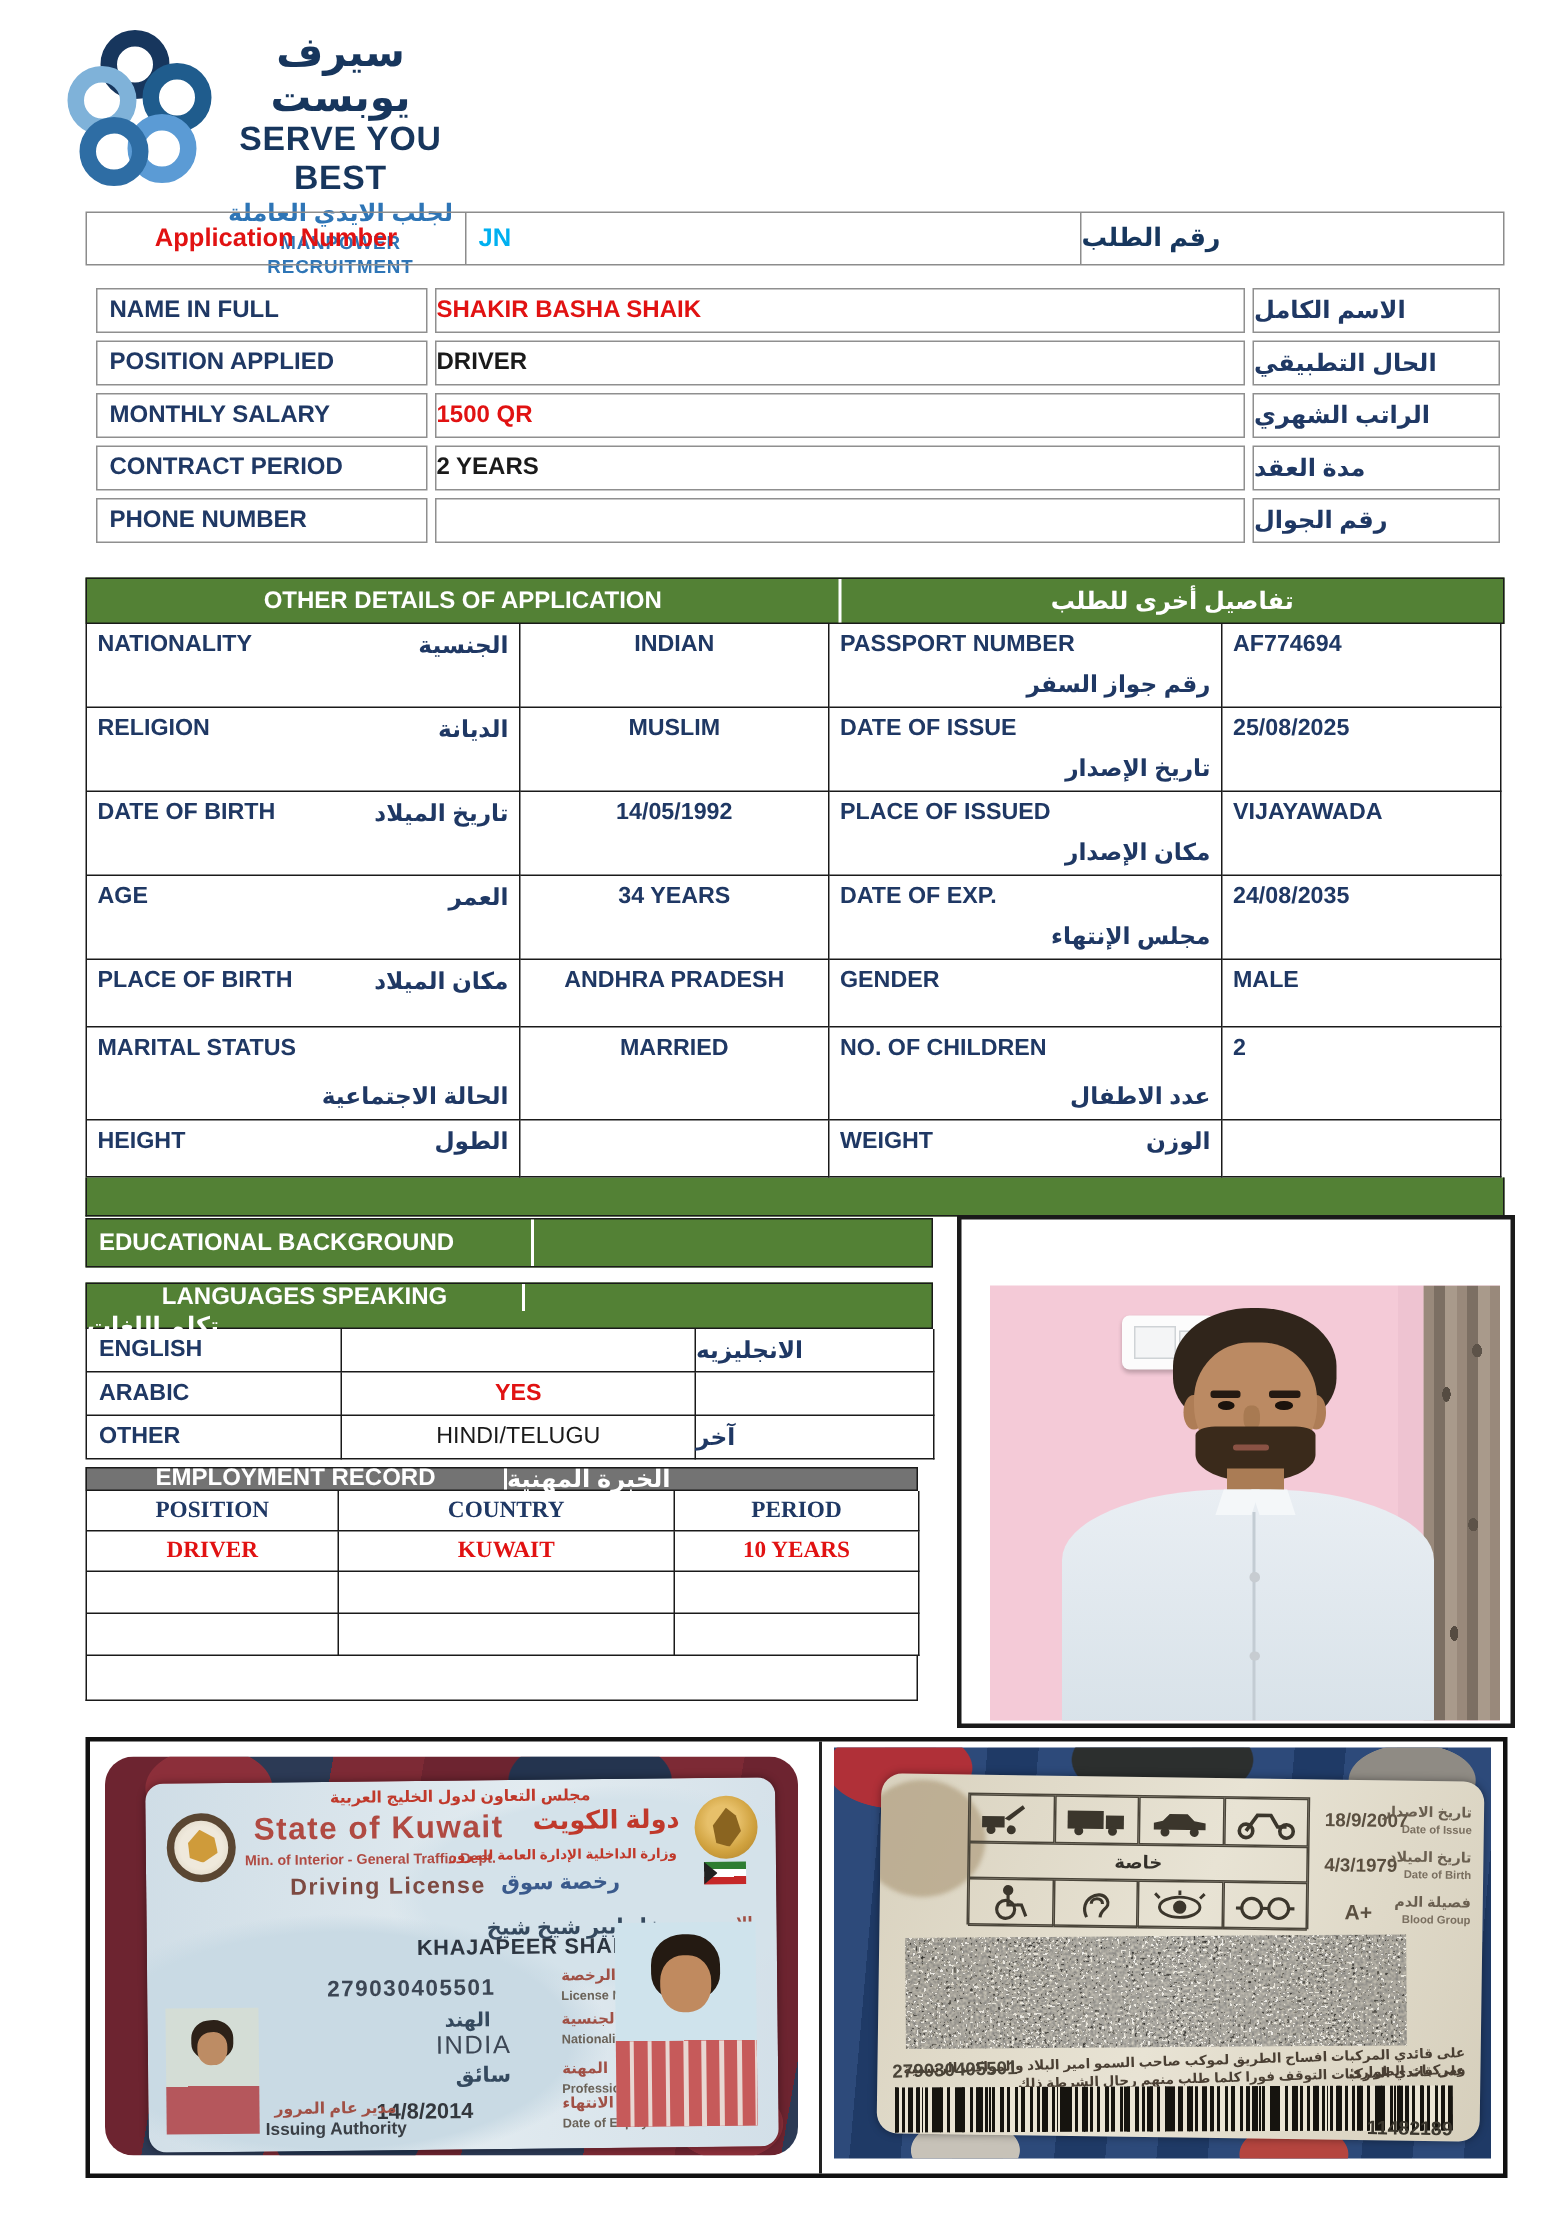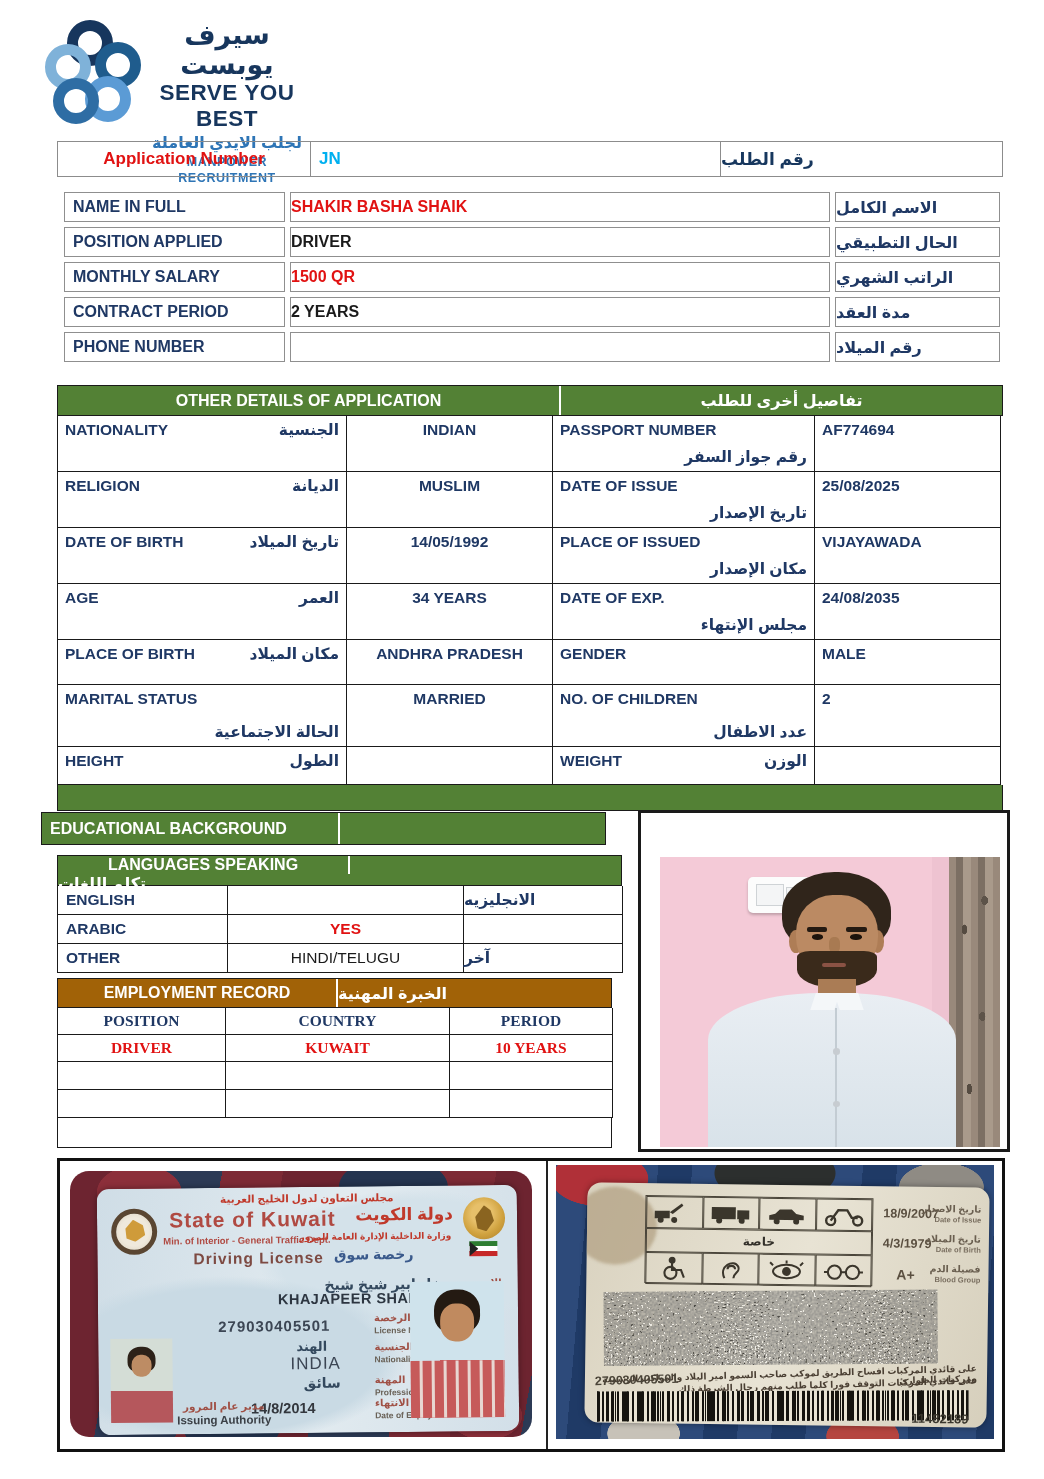--- a/index.html
+++ b/index.html
@@ -50,39 +50,39 @@
   .od-grid{display:grid;grid-template-columns:289px 206px 262px 186px;border-left:1px solid #1a1a1a;box-sizing:border-box;}
   .od-grid>div{border-right:1px solid #1a1a1a;border-bottom:1px solid #1a1a1a;box-sizing:border-box;padding:5px 7px;font-size:15.5px;font-weight:bold;color:#1F3864;}
   .lblcell{display:flex;justify-content:space-between;align-items:flex-start;}
   .lblcell.two{flex-direction:column;}
   .lblcell.two .ar{align-self:flex-end;}
   .valcell-c{display:flex;justify-content:center;color:#111;}
   .valcell-l{color:#111;padding-left:10px;}
   .od-foot{height:26px;background:#538135;border:1px solid #1a1a1a;border-top:none;box-sizing:border-box;}
 
   
-  .edu{left:41px;top:812px;width:565px;height:33px;background:#538135;border:1.5px solid #1a1a1a;box-sizing:border-box;display:flex;}
+  .edu{left:57px;top:812px;width:565px;height:33px;background:#538135;border:1.5px solid #1a1a1a;box-sizing:border-box;display:flex;}
   .edu-l{width:298px;border-right:2.5px solid #fff;display:flex;align-items:center;padding-left:8px;color:#fff;font-weight:bold;font-size:16px;box-sizing:border-box;}
   .edu-r{flex:1;}
 
   
   .lang{left:57px;top:855px;width:565px;box-sizing:border-box;}
   .lang-head{display:flex;height:31px;background:#538135;border:1px solid #1a1a1a;box-sizing:border-box;flex-direction:column;}
   .lang-head>div{color:#fff;font-weight:bold;font-size:16px;display:flex;align-items:center;box-sizing:border-box;}
   .lang-head-l{width:292px;justify-content:center;border-right:2px solid #fff;}
   .lang-head-r{flex:1;justify-content:flex-end;padding-right:8px;}
   .lang-grid{display:grid;grid-template-columns:170px 236px 159px;border-left:1px solid #1a1a1a;}
   .lang-grid>div{border-right:1px solid #1a1a1a;border-bottom:1px solid #1a1a1a;box-sizing:border-box;height:29px;display:flex;align-items:center;font-size:15.5px;}
   .lg-l{padding-left:8px;font-weight:bold;color:#1F3864;}
   .lg-v{justify-content:center;}
   .lg-a{justify-content:flex-end;padding-right:8px;font-weight:bold;color:#1F3864;}
 
   
   .emp{left:57px;top:978px;width:555px;box-sizing:border-box;}
-  .emp-head{display:flex;height:30px;background:#a16207;border:1px solid #1a1a1a;box-sizing:border-box;}
+  .emp-head{display:flex;height:16px;background:#737373;border:1px solid #1a1a1a;box-sizing:border-box;}
   .emp-head>div{color:#fff;font-weight:bold;font-size:16px;display:flex;align-items:center;box-sizing:border-box;}
   .emp-head-l{width:280px;justify-content:center;border-right:2px solid #fff;}
   .emp-head-r{flex:1;justify-content:flex-end;padding-right:8px;}
   .emp-grid{display:grid;grid-template-columns:168px 224px 163px;border-left:1px solid #1a1a1a;font-family:Liberation Serif, serif;}
   .emp-grid>div{border-right:1px solid #1a1a1a;border-bottom:1px solid #1a1a1a;box-sizing:border-box;display:flex;align-items:center;justify-content:center;font-size:15.5px;font-weight:bold;}
   .emp-h{height:27px;color:#1F3864;}
   .emp-d{height:27px;}
   .emp-e{height:28px;}
   .emp-foot{height:30px;border:1px solid #1a1a1a;border-top:none;box-sizing:border-box;}
 
@@ -264,21 +264,21 @@
     <div class="apl-a navy" dir="rtl">الراتب الشهري</div>
   </div>
   <div class="apl-row">
     <div class="apl-l navy">CONTRACT PERIOD</div>
     <div class="apl-v">2 YEARS</div>
     <div class="apl-a navy" dir="rtl">مدة العقد</div>
   </div>
   <div class="apl-row">
     <div class="apl-l navy">PHONE NUMBER</div>
     <div class="apl-v"></div>
-    <div class="apl-a navy" dir="rtl">رقم الميلاد</div>
+    <div class="apl-a navy" dir="rtl">رقم الجوال</div>
   </div>
 </div>
 
 <div class="abs od">
   <div class="od-head">
     <div class="od-head-l">OTHER DETAILS OF APPLICATION</div>
     <div class="od-head-r" dir="rtl">تفاصيل أخرى للطلب</div>
   </div>
   <div class="od-grid">
 

